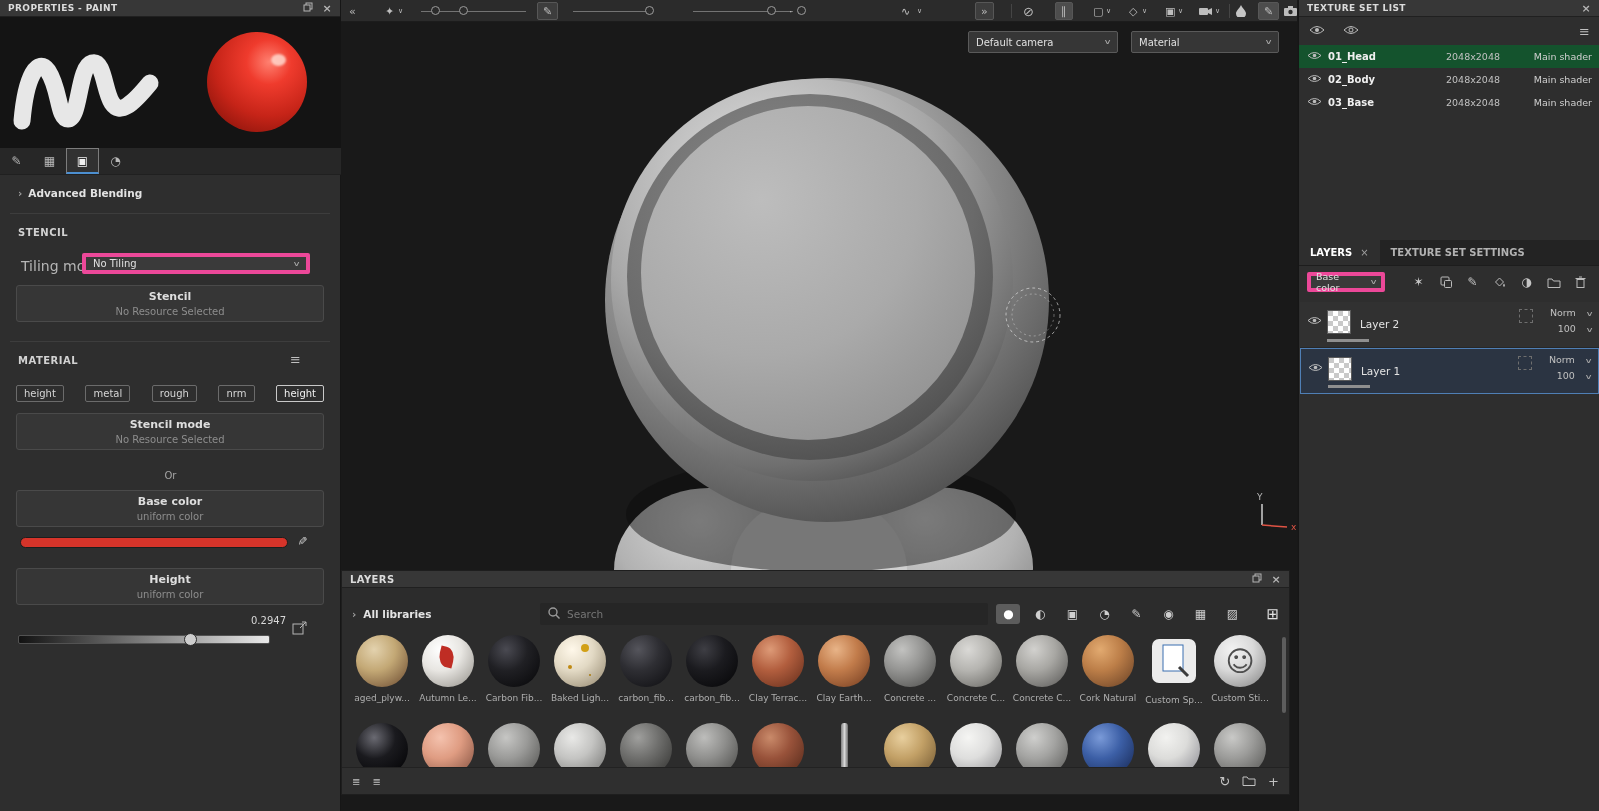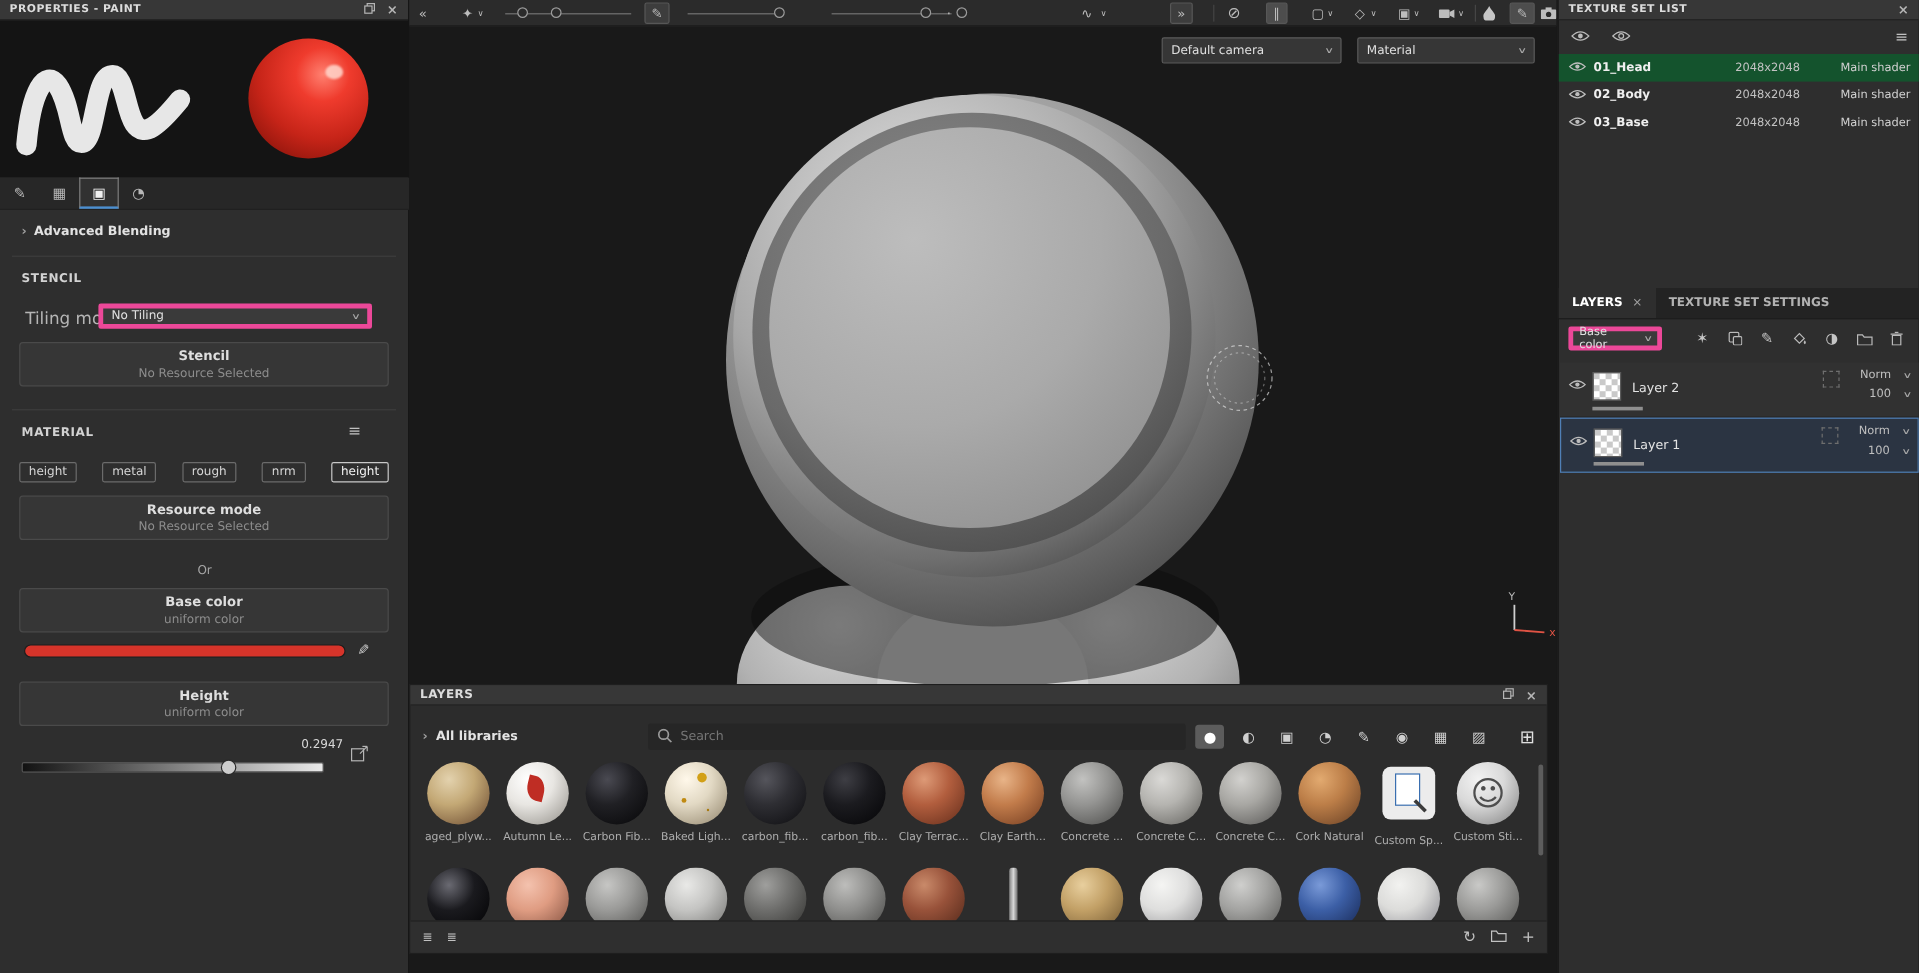--- a/index.html
+++ b/index.html
@@ -169,21 +169,21 @@
 
       <div class="abs" style="left:16px;top:210px;width:308px;display:flex;justify-content:space-between">
         <span class="chanbtn">height</span>
         <span class="chanbtn">metal</span>
         <span class="chanbtn">rough</span>
         <span class="chanbtn">nrm</span>
         <span class="chanbtn hot">height</span>
       </div>
 
       <div class="bigbtn abs" style="left:16px;top:238px;width:308px">
-        <div class="t">Resource mode</div>
+        <div class="t">Stencil mode</div>
         <div class="s">No Resource Selected</div>
       </div>
 
       <div class="abs" style="left:0;top:295px;width:341px;text-align:center;color:#a5a5a5">Or</div>
 
       <div class="bigbtn abs" style="left:16px;top:315px;width:308px">
         <div class="t">Base color</div>
         <div class="s">uniform color</div>
       </div>
 

